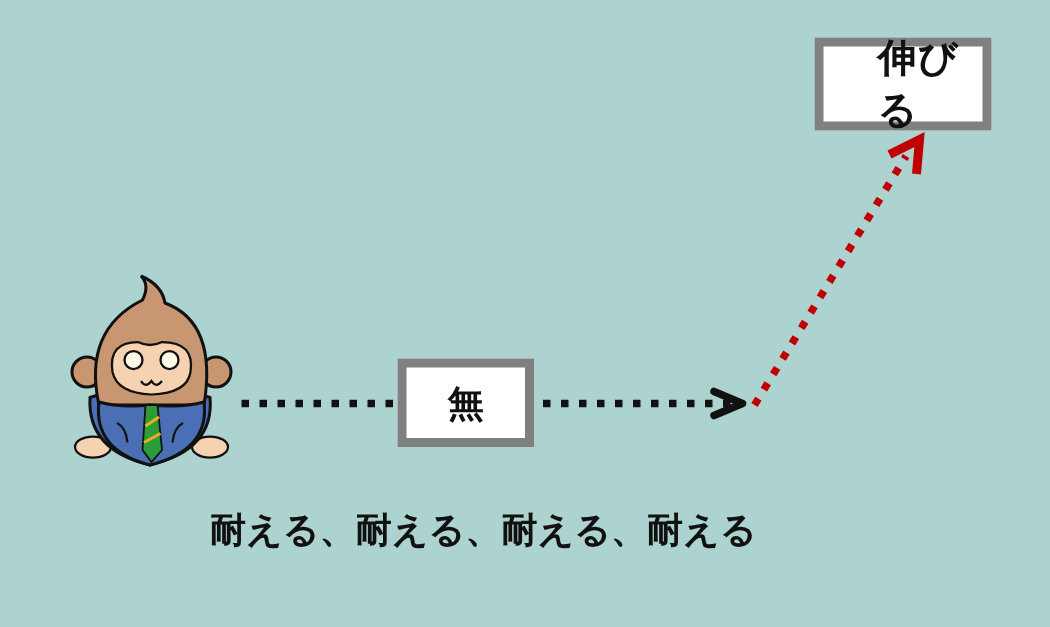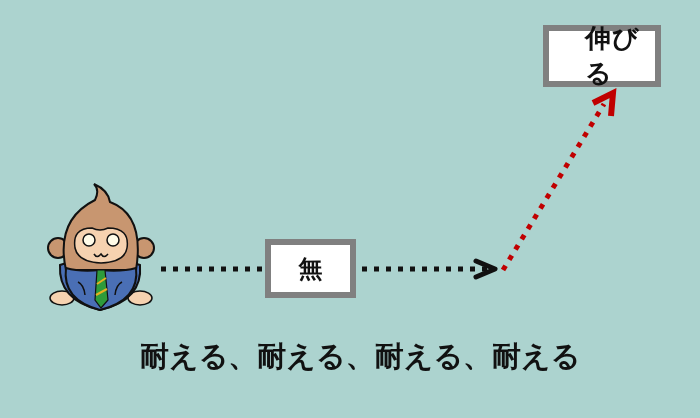--- a/index.html
+++ b/index.html
@@ -2,21 +2,21 @@
 <html><head>
 <meta charset="utf-8">
 <style>
   html, body { margin:0; padding:0; }
   body { width:700px; height:418px; background:#acd3cf; position:relative; overflow:hidden;
          font-family:"DejaVu Sans", sans-serif; }
   .box { position:absolute; background:#fff; border:6px solid #808080; box-sizing:border-box;
          display:flex; align-items:center; justify-content:center; color:#111; font-weight:bold; }
   #box-top { left:543px; top:25px; width:118px; height:62px; font-size:26px; letter-spacing:1px;padding-left:36px; }
   #box-mid { left:265px; top:239px; width:91px; height:59px; font-size:24px; }
-  #caption { position:absolute; left:140px; top:337px; font-size:29px; font-weight:bold; color:#111; white-space:nowrap; }
+  #caption { position:absolute; left:140px; top:337px; font-size:24px; font-weight:bold; color:#111; white-space:nowrap; }
   svg.overlay { position:absolute; left:0; top:0; }
 </style>
 </head>
 <body>
 
 <svg class="overlay" width="700" height="418">
 
   <g>
 
     <ellipse cx="62" cy="298" rx="12" ry="7" fill="#f6d2b0" stroke="#111" stroke-width="1.5"></ellipse>

